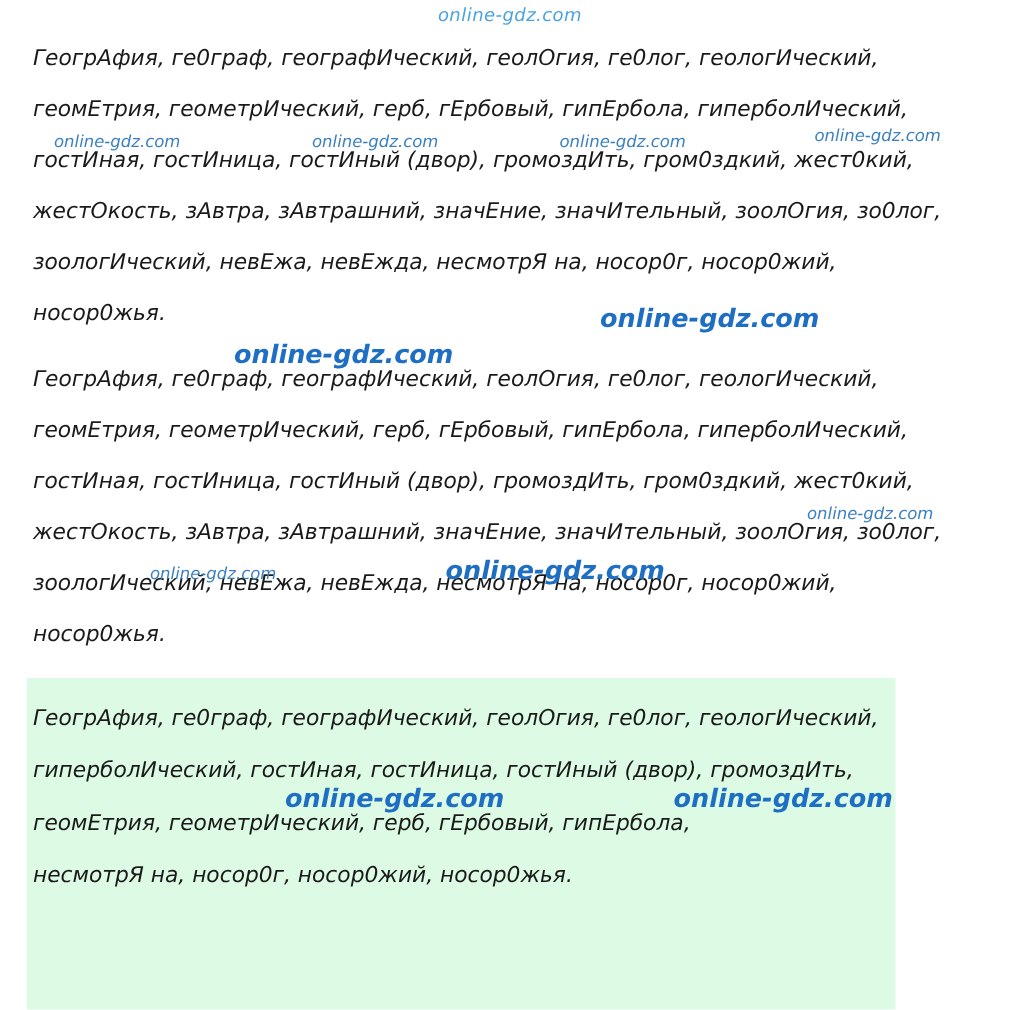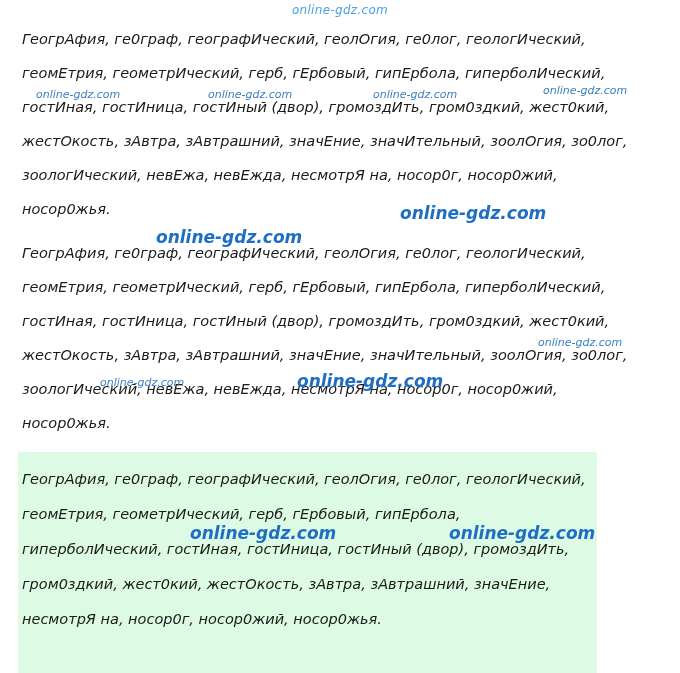--- a/index.html
+++ b/index.html
@@ -95,23 +95,22 @@
     <p>ГеогрАфия, ге0граф, географИческий, геолОгия, ге0лог, геологИческий,</p>
     <p>геомЕтрия, геометрИческий, герб, гЕрбовый, гипЕрбола, гиперболИческий,</p>
     <p>гостИная, гостИница, гостИный (двор), громоздИть, гром0здкий, жест0кий,</p>
     <p>жестОкость, зАвтра, зАвтрашний, значЕние, значИтельный, зоолОгия, зо0лог,</p>
     <p>зоологИческий, невЕжа, невЕжда, несмотрЯ на, носор0г, носор0жий,</p>
     <p>носор0жья.</p>
   </div>
 
   <div class="block" id="block-3">
     <p>ГеогрАфия, ге0граф, географИческий, геолОгия, ге0лог, геологИческий,</p>
+    <p>гиперболИческий, гостИная, гостИница, гостИный (двор), громоздИть,</p>
     <p>геомЕтрия, геометрИческий, герб, гЕрбовый, гипЕрбола,</p>
-    <p>гиперболИческий, гостИная, гостИница, гостИный (двор), громоздИть,</p>
-    <p>гром0здкий, жест0кий, жестОкость, зАвтра, зАвтрашний, значЕние,</p>
     <p>несмотрЯ на, носор0г, носор0жий, носор0жья.</p>
   </div>
 
   <div id="watermark-layer">
       <div class="wm wm-small" style="left: 36px; top: 88px;">online-gdz.com</div>
       <div class="wm wm-small" style="left: 208px; top: 88px;">online-gdz.com</div>
       <div class="wm wm-small" style="left: 373px; top: 88px;">online-gdz.com</div>
       <div class="wm wm-small" style="left: 543px; top: 84px;">online-gdz.com</div>
       <div class="wm wm-big" style="left: 400px; top: 203px;">online-gdz.com</div>
       <div class="wm wm-big" style="left: 156px; top: 227px;">online-gdz.com</div>

